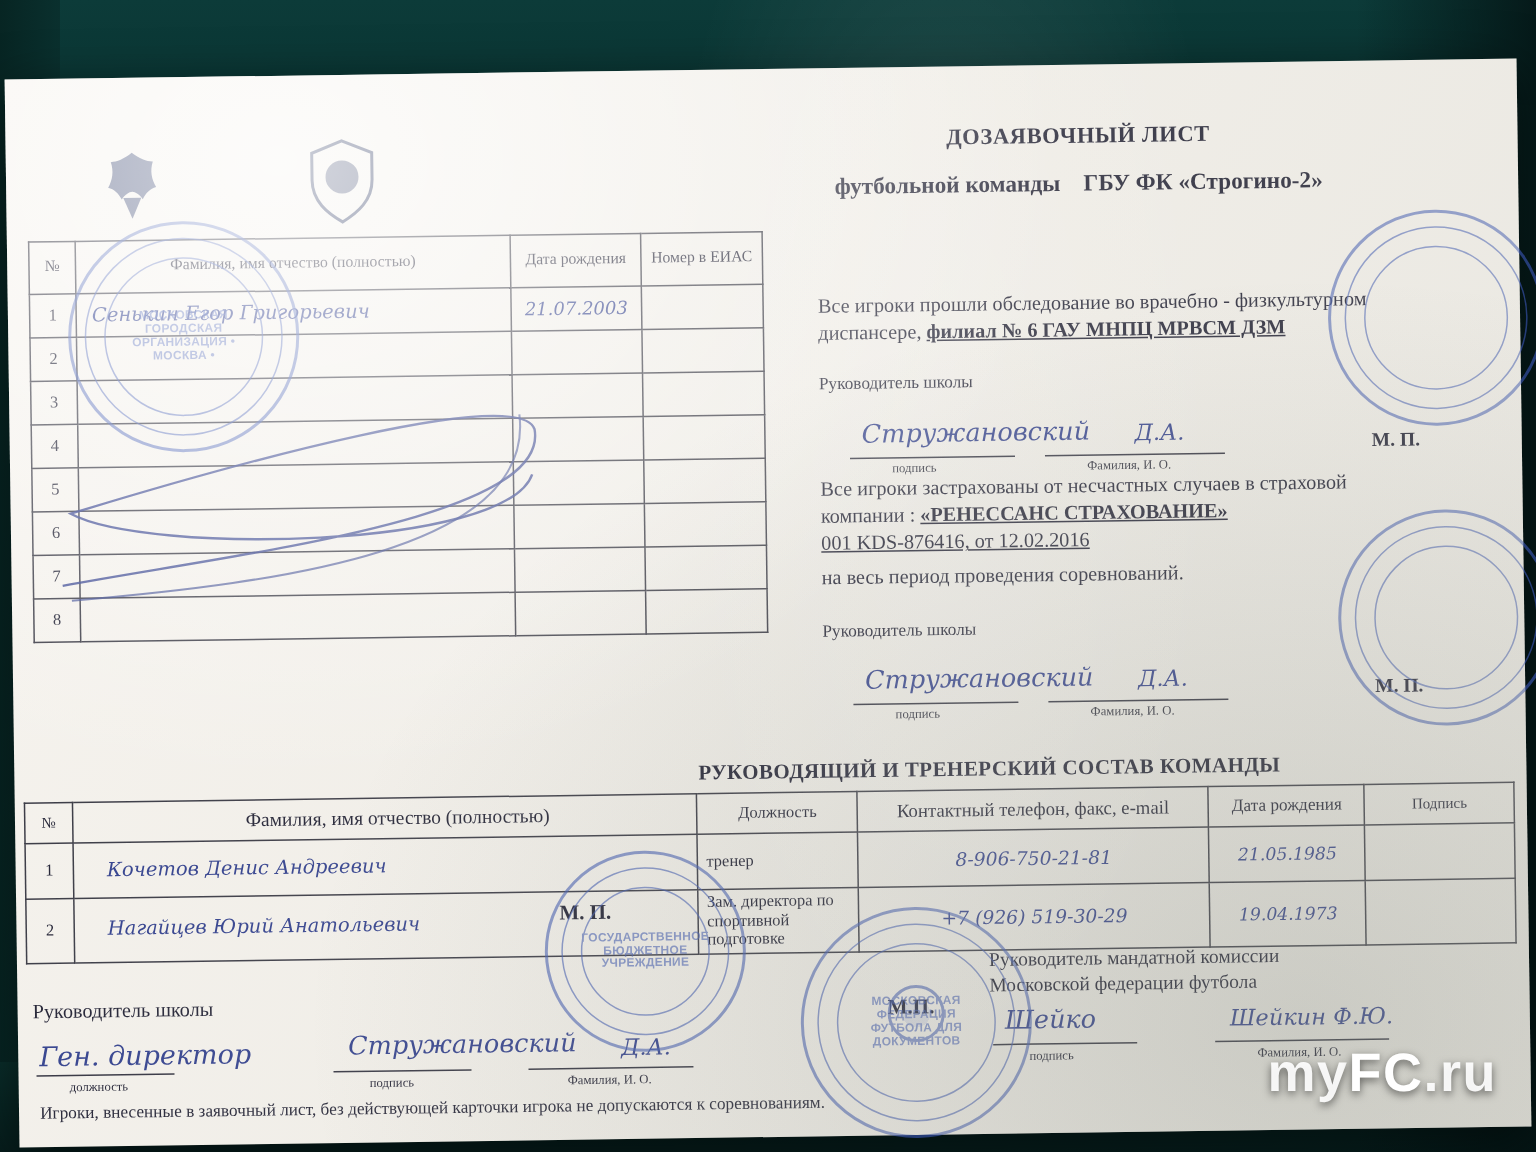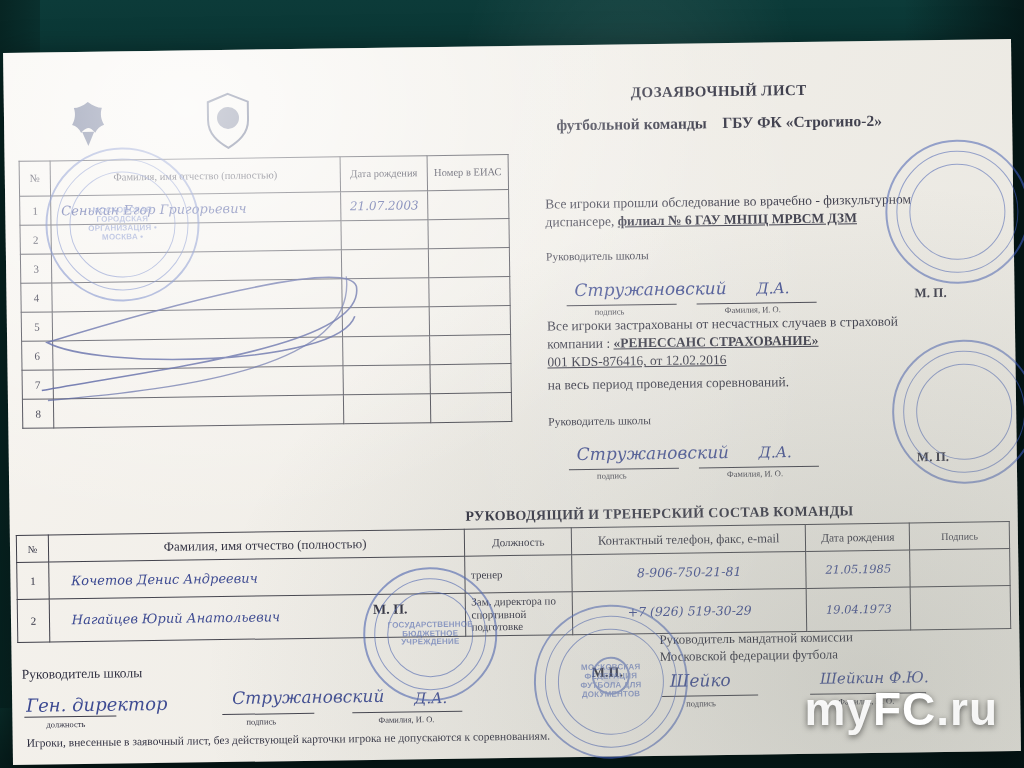--- a/index.html
+++ b/index.html
@@ -283,21 +283,21 @@
     background:
       radial-gradient(circle at 50% 50%, rgba(58,86,181,.22) 0 38%, rgba(58,86,181,0) 39%);
   }
   
   .wm {
     position: absolute;
     right: 26px;
     bottom: 32px;
     font-family: "Liberation Sans", sans-serif;
     font-weight: bold;
-    font-size: 46px;
+    font-size: 36px;
     color: rgba(255,255,255,.92);
     text-shadow: 0 2px 6px rgba(0,0,0,.55);
     letter-spacing: 1px;
   }
   .wm .fc { color: #ffffff; }
   .glare {
     position: absolute;
     left: 420px; top: 0; width: 420px; height: 768px;
     background: radial-gradient(ellipse at 50% 35%, rgba(255,255,255,.12) 0%, rgba(255,255,255,0) 65%);
     pointer-events: none;

